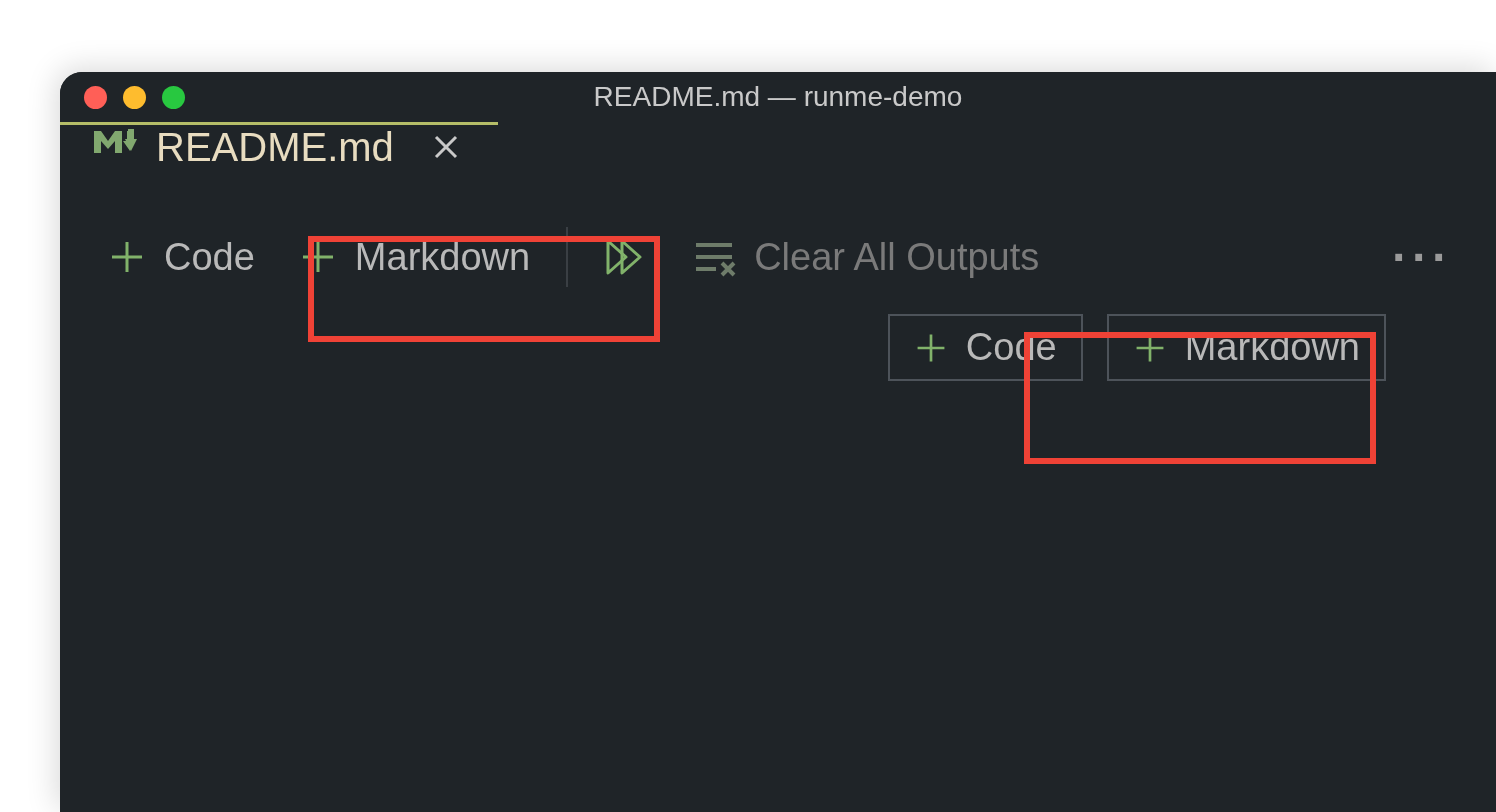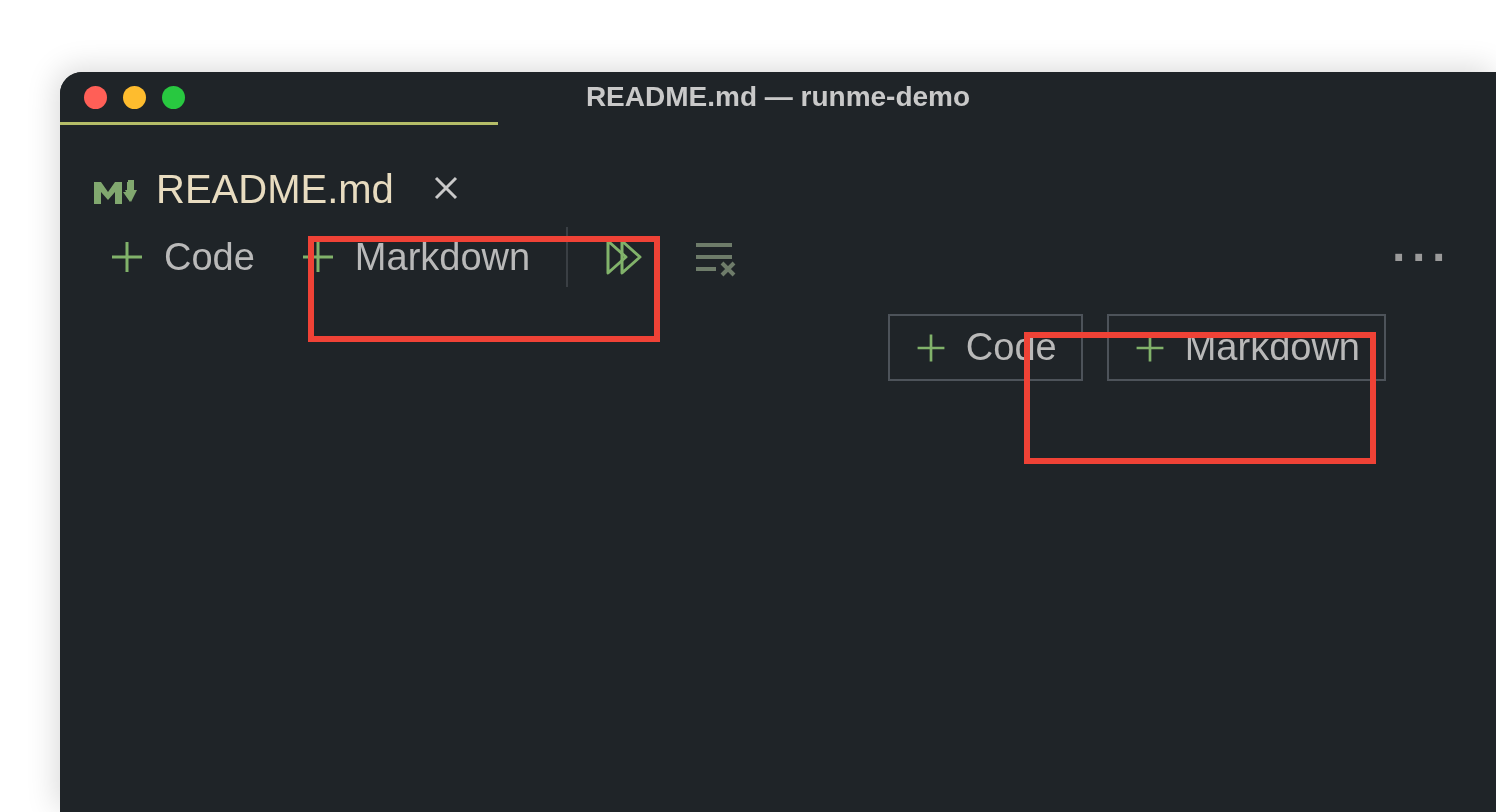--- a/index.html
+++ b/index.html
@@ -45,32 +45,32 @@
     }
     .tl-red { background: #ff5f57; }
     .tl-yellow { background: #febc2e; }
     .tl-green { background: #28c840; }
     .title-text {
       position: absolute;
       left: 50%;
       transform: translateX(-50%);
       color: #c9c9c9;
       font-size: 28px;
-      font-weight: 700;
+      font-weight: 400;
       white-space: nowrap;
     }
     .tab-row {
       display: flex;
       align-items: stretch;
       height: 90px;
       background: #1f2428;
     }
     .tab {
       display: flex;
-      align-items: flex-end;
+      align-items: flex-start;
       padding: 0 28px 0 32px;
       gap: 18px;
       background: #1f2428;
       border-top: 3px solid #b5bd68;
       position: relative;
     }
     .md-icon {
       color: #81a86f;
       display: flex;
       align-items: center;
@@ -225,20 +225,21 @@
     </div>
     <div class="toolbar-btn muted">
       <span class="clear-icon" style="color:#6e7c6a">
         <svg width="44" height="40" viewBox="0 0 44 40">
           <line x1="4" y1="8" x2="40" y2="8" stroke="currentColor" stroke-width="4"></line>
           <line x1="4" y1="20" x2="40" y2="20" stroke="currentColor" stroke-width="4"></line>
           <line x1="4" y1="32" x2="24" y2="32" stroke="currentColor" stroke-width="4"></line>
           <path d="M30 26 L42 38 M42 26 L30 38" stroke="currentColor" stroke-width="4"></path>
         </svg>
       </span>
+      <span>Clear All Outputs</span>
     </div>
     <div class="ellipsis">···</div>
   </div>
 
   <div class="addcell-row">
     <div class="addcell-btn">
       <span class="plus-icon">
         <svg width="34" height="34" viewBox="0 0 38 38">
           <path d="M19 4 L19 34 M4 19 L34 19" stroke="currentColor" stroke-width="3" fill="none"></path>
         </svg>

